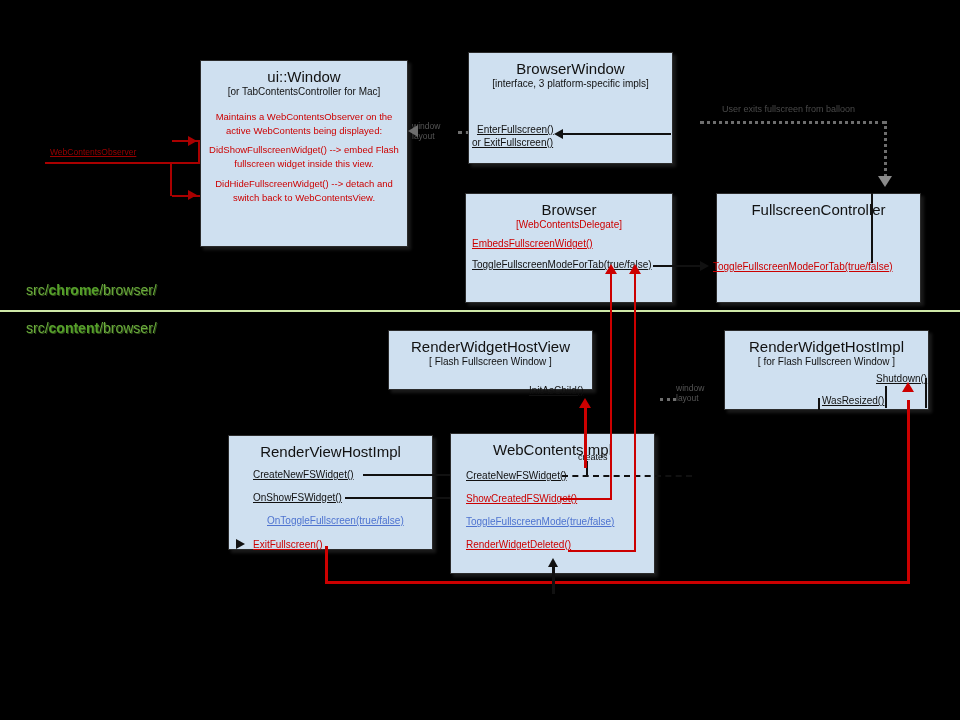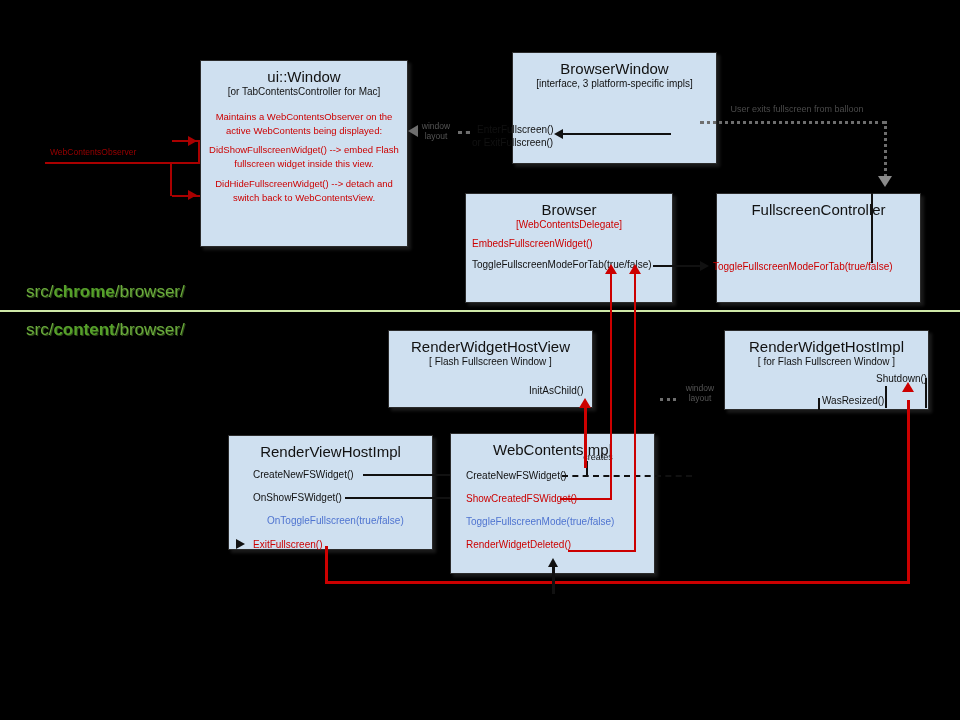--- a/index.html
+++ b/index.html
@@ -4,32 +4,32 @@
 <style>
   html,body{margin:0;padding:0;background:#000;}
   body{width:960px;height:720px;overflow:hidden;font-family:"Liberation Sans",sans-serif;}
   #stage{position:relative;width:960px;height:720px;background:#000;}
 
   .box{position:absolute;background:#cfe0f0;border:1px solid #2b2b2b;
        box-shadow:3px 3px 3px rgba(255,255,255,0.10);box-sizing:border-box;}
   .box .title{text-align:center;color:#111;font-size:15px;margin-top:7px;line-height:1.15;}
   .box .subtitle{text-align:center;color:#111;font-size:10px;margin-top:1px;line-height:1.15;}
   .box .subtitle.red{color:#cc0000;}
-  .row{position:absolute;font-size:10px;color:#111;white-space:nowrap;line-height:1.2;}
+  .row{position:absolute;font-size:10px;color:#111;white-space:nowrap;line-height:1.2;text-decoration:underline;}
   .row.red{color:#cc0000;}
   .row.blue{color:#4f74d0;}
 
   .note{position:absolute;font-size:9.5px;color:#cc0000;text-align:center;line-height:1.45;white-space:nowrap;}
 
   .secbar{position:absolute;left:0;width:960px;height:2px;background:#cfe8a8;}
-  .seclabel{position:absolute;font-size:17px;color:#6aab3c;white-space:nowrap;
+  .seclabel{position:absolute;font-size:14px;color:#6aab3c;white-space:nowrap;
             text-shadow:1px 1px 0 #2e4a18;}
   .seclabel b{color:#55a02a;}
 
-  .glabel{position:absolute;font-size:8.5px;color:#555;line-height:1.15;white-space:nowrap;text-align:center;}
+  .glabel{position:absolute;font-size:8.5px;color:#555;line-height:1.15;white-space:nowrap;text-align:left;}
   .glabel.one{font-size:9px;color:#4a4a4a;}
 
   
   .ln{position:absolute;background:#111;}
   .ln.red{background:#cc0000;}
   .ln.dred{background:#aa0000;}
 
   .dash-h{position:absolute;height:0;border-top:2px dashed #111;}
   .dot-h{position:absolute;height:0;border-top:3px dotted #6e6e6e;}
   .dot-v{position:absolute;width:0;border-left:3px dotted #6e6e6e;}
@@ -75,21 +75,21 @@
   <div class="ar dred-r" style="left:188px;top:136px;"></div>
   <div class="ar dred-r" style="left:188px;top:190px;"></div>
   <div class="ln dred" style="left:172px;top:195px;width:28px;height:2px;"></div>
   <div class="ln dred" style="left:170px;top:162px;width:2px;height:34px;"></div>
 
   <div class="glabel" style="left:412px;top:122px;width:48px;"><span style="white-space:pre-line;">window
 layout</span></div>
   <div class="ar gray-l" style="left:408px;top:125px;"></div>
   <div class="dot-h" style="left:458px;top:131px;width:12px;"></div>
 
-  <div class="box" style="left:468px;top:52px;width:205px;height:112px;margin-left:44px;">
+  <div class="box" style="left:468px;top:52px;width:205px;height:112px;">
     <div class="title">BrowserWindow</div>
     <div class="subtitle">[interface, 3 platform-specific impls]</div>
   </div>
   <div class="row" style="left:477px;top:124px;">EnterFullscreen()</div>
   <div class="row" style="left:472px;top:137px;text-align:right;">or ExitFullscreen()</div>
 
   <div class="ln" style="left:563px;top:133px;width:108px;height:2px;"></div>
   <div class="ar l" style="left:554px;top:129px;"></div>
 
   <div class="glabel one" style="left:722px;top:104px;width:150px;">User exits fullscreen from balloon</div>
@@ -109,21 +109,21 @@
 
   <div class="box" style="left:716px;top:193px;width:205px;height:110px;">
     <div class="title">FullscreenController</div>
   </div>
   <div class="row red" style="left:713px;top:261px;">ToggleFullscreenModeForTab(true/false)</div>
 
   <div class="ln" style="left:871px;top:193px;width:2px;height:70px;"></div>
 
   <div class="ln" style="left:671px;top:133px;width:2px;height:0px;"></div>
 
-  <div class="box" style="left:388px;top:330px;width:205px;height:78px;">
+  <div class="box" style="left:388px;top:330px;width:205px;height:60px;">
     <div class="title">RenderWidgetHostView</div>
     <div class="subtitle">[ Flash Fullscreen Window ]</div>
   </div>
   <div class="row" style="left:529px;top:385px;">InitAsChild()</div>
 
   <div class="glabel" style="left:676px;top:384px;width:48px;"><span style="white-space:pre-line;">window
 layout</span></div>
   <div class="dot-h" style="left:660px;top:398px;width:16px;"></div>
   <div class="dot-h" style="left:724px;top:398px;width:84px;"></div>
   <div class="ar gray-r" style="left:808px;top:392px;"></div>

